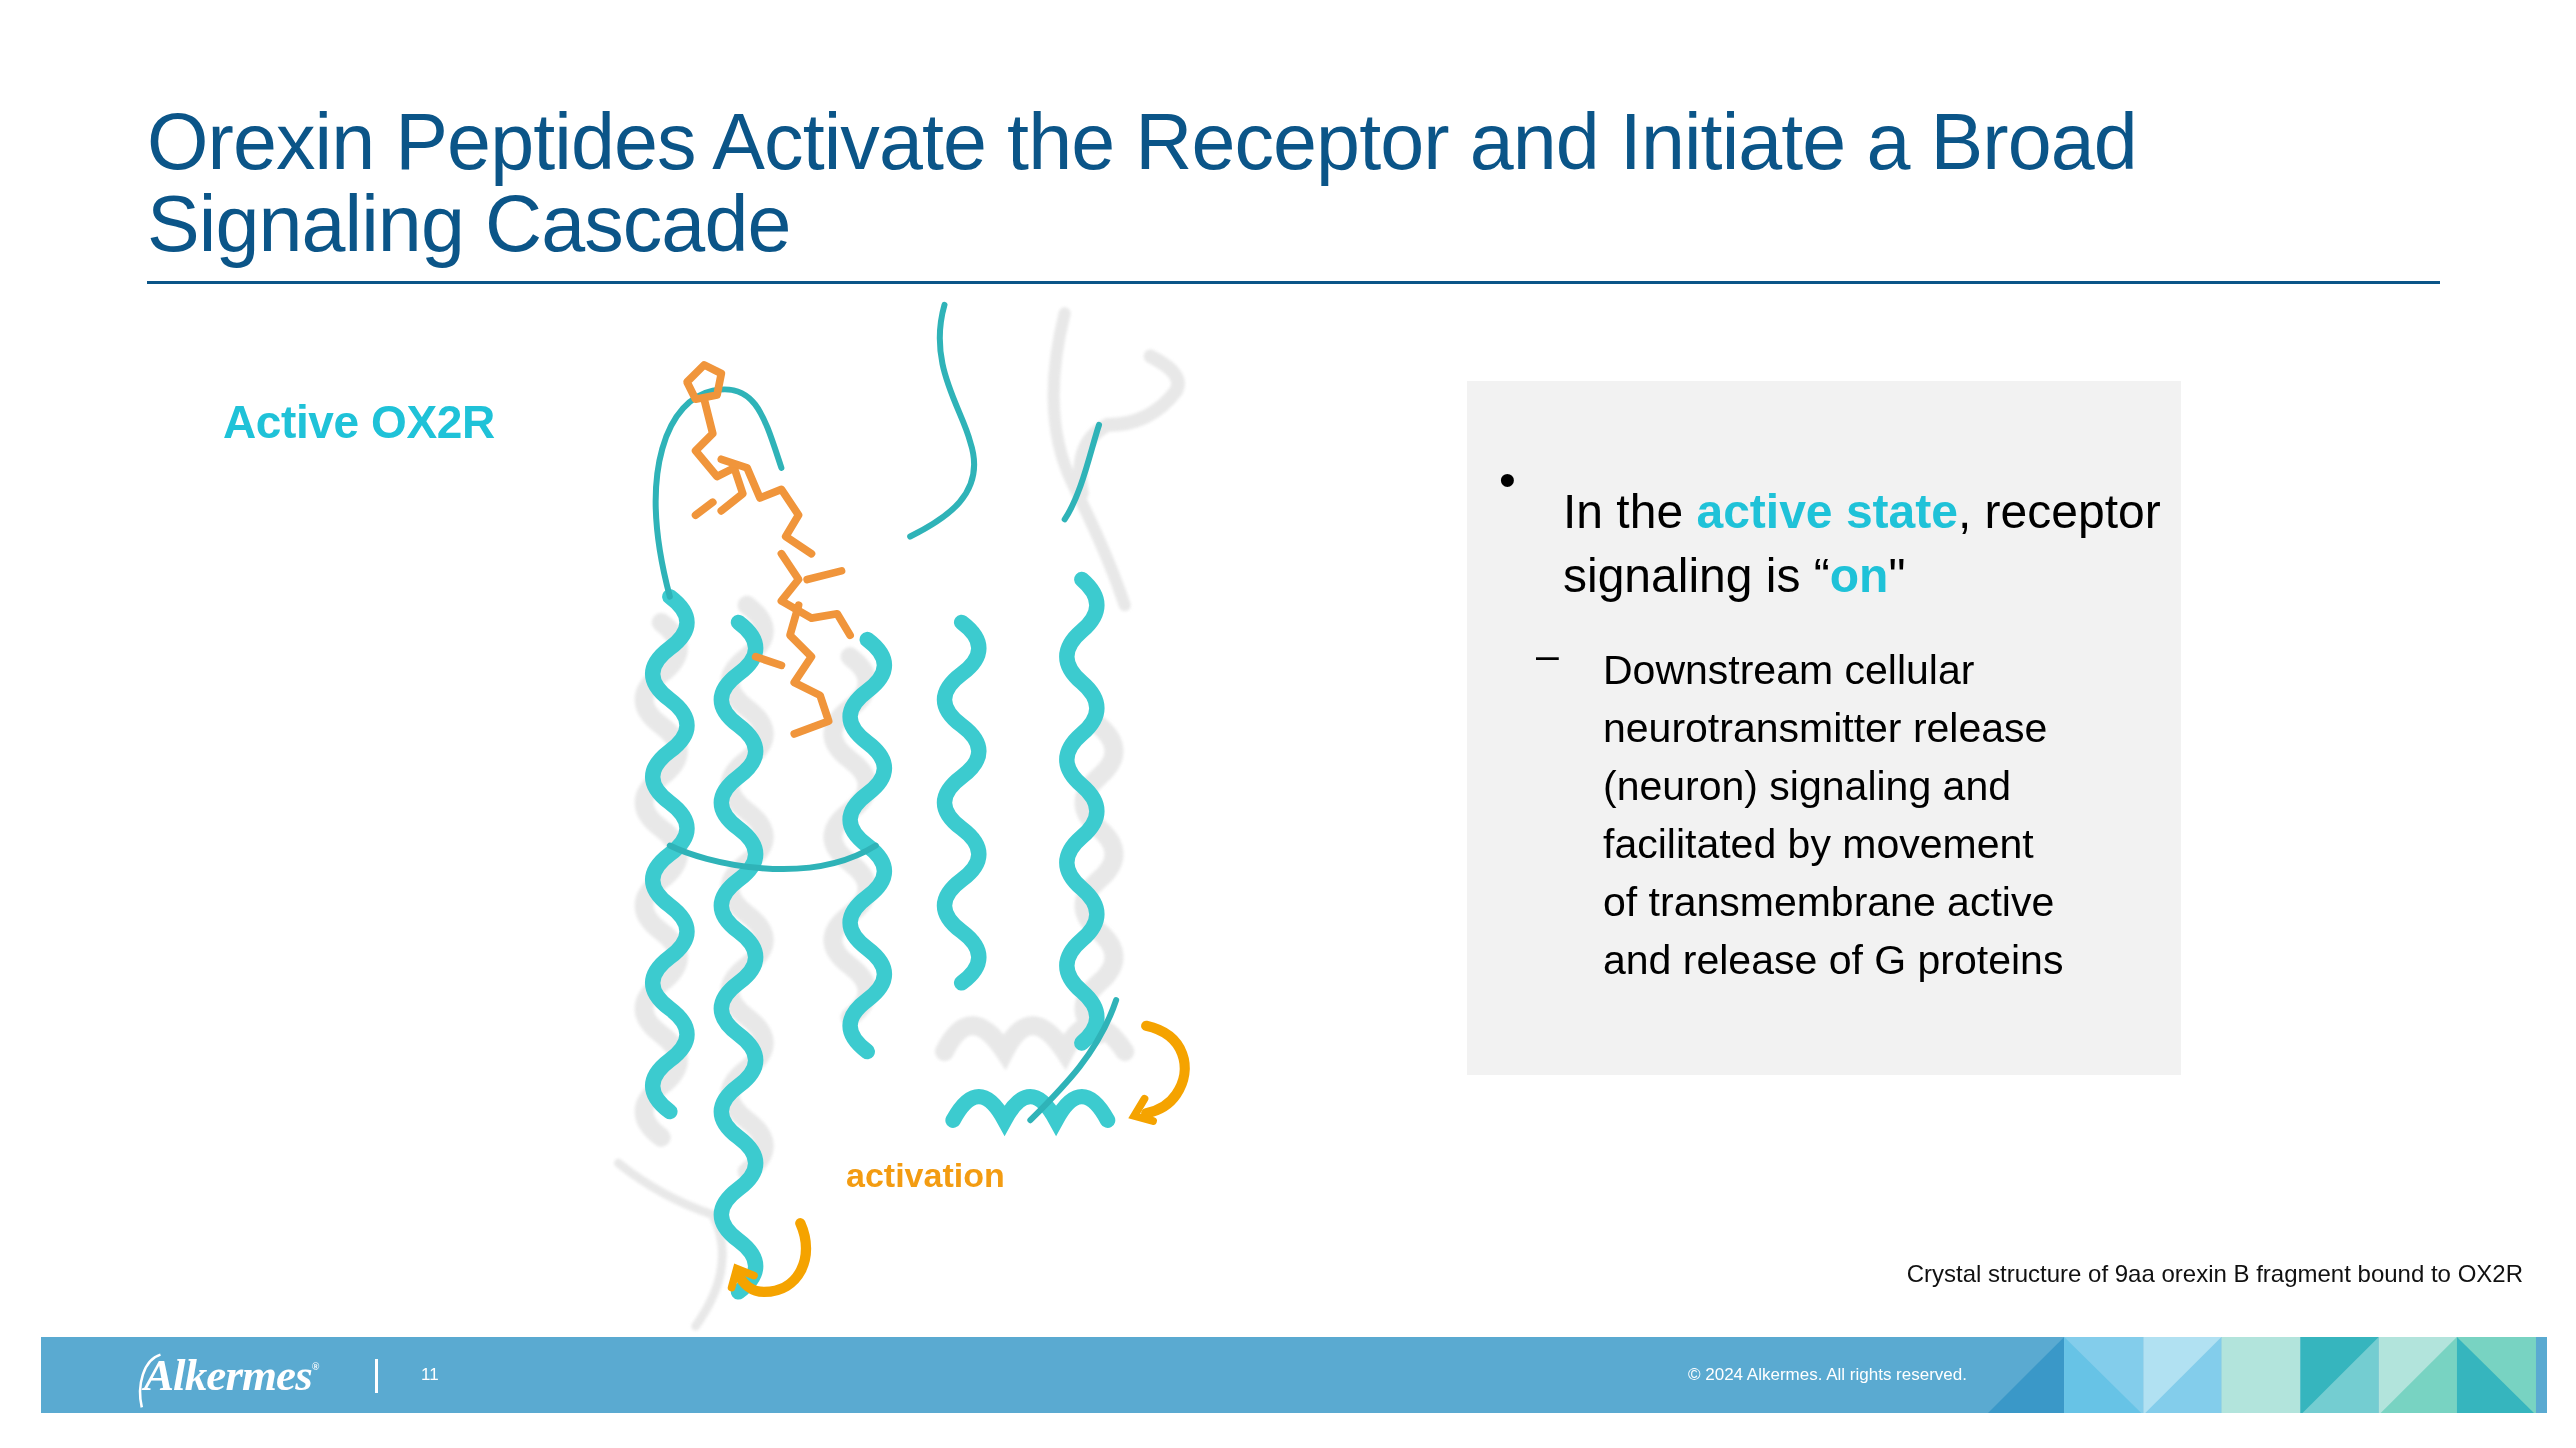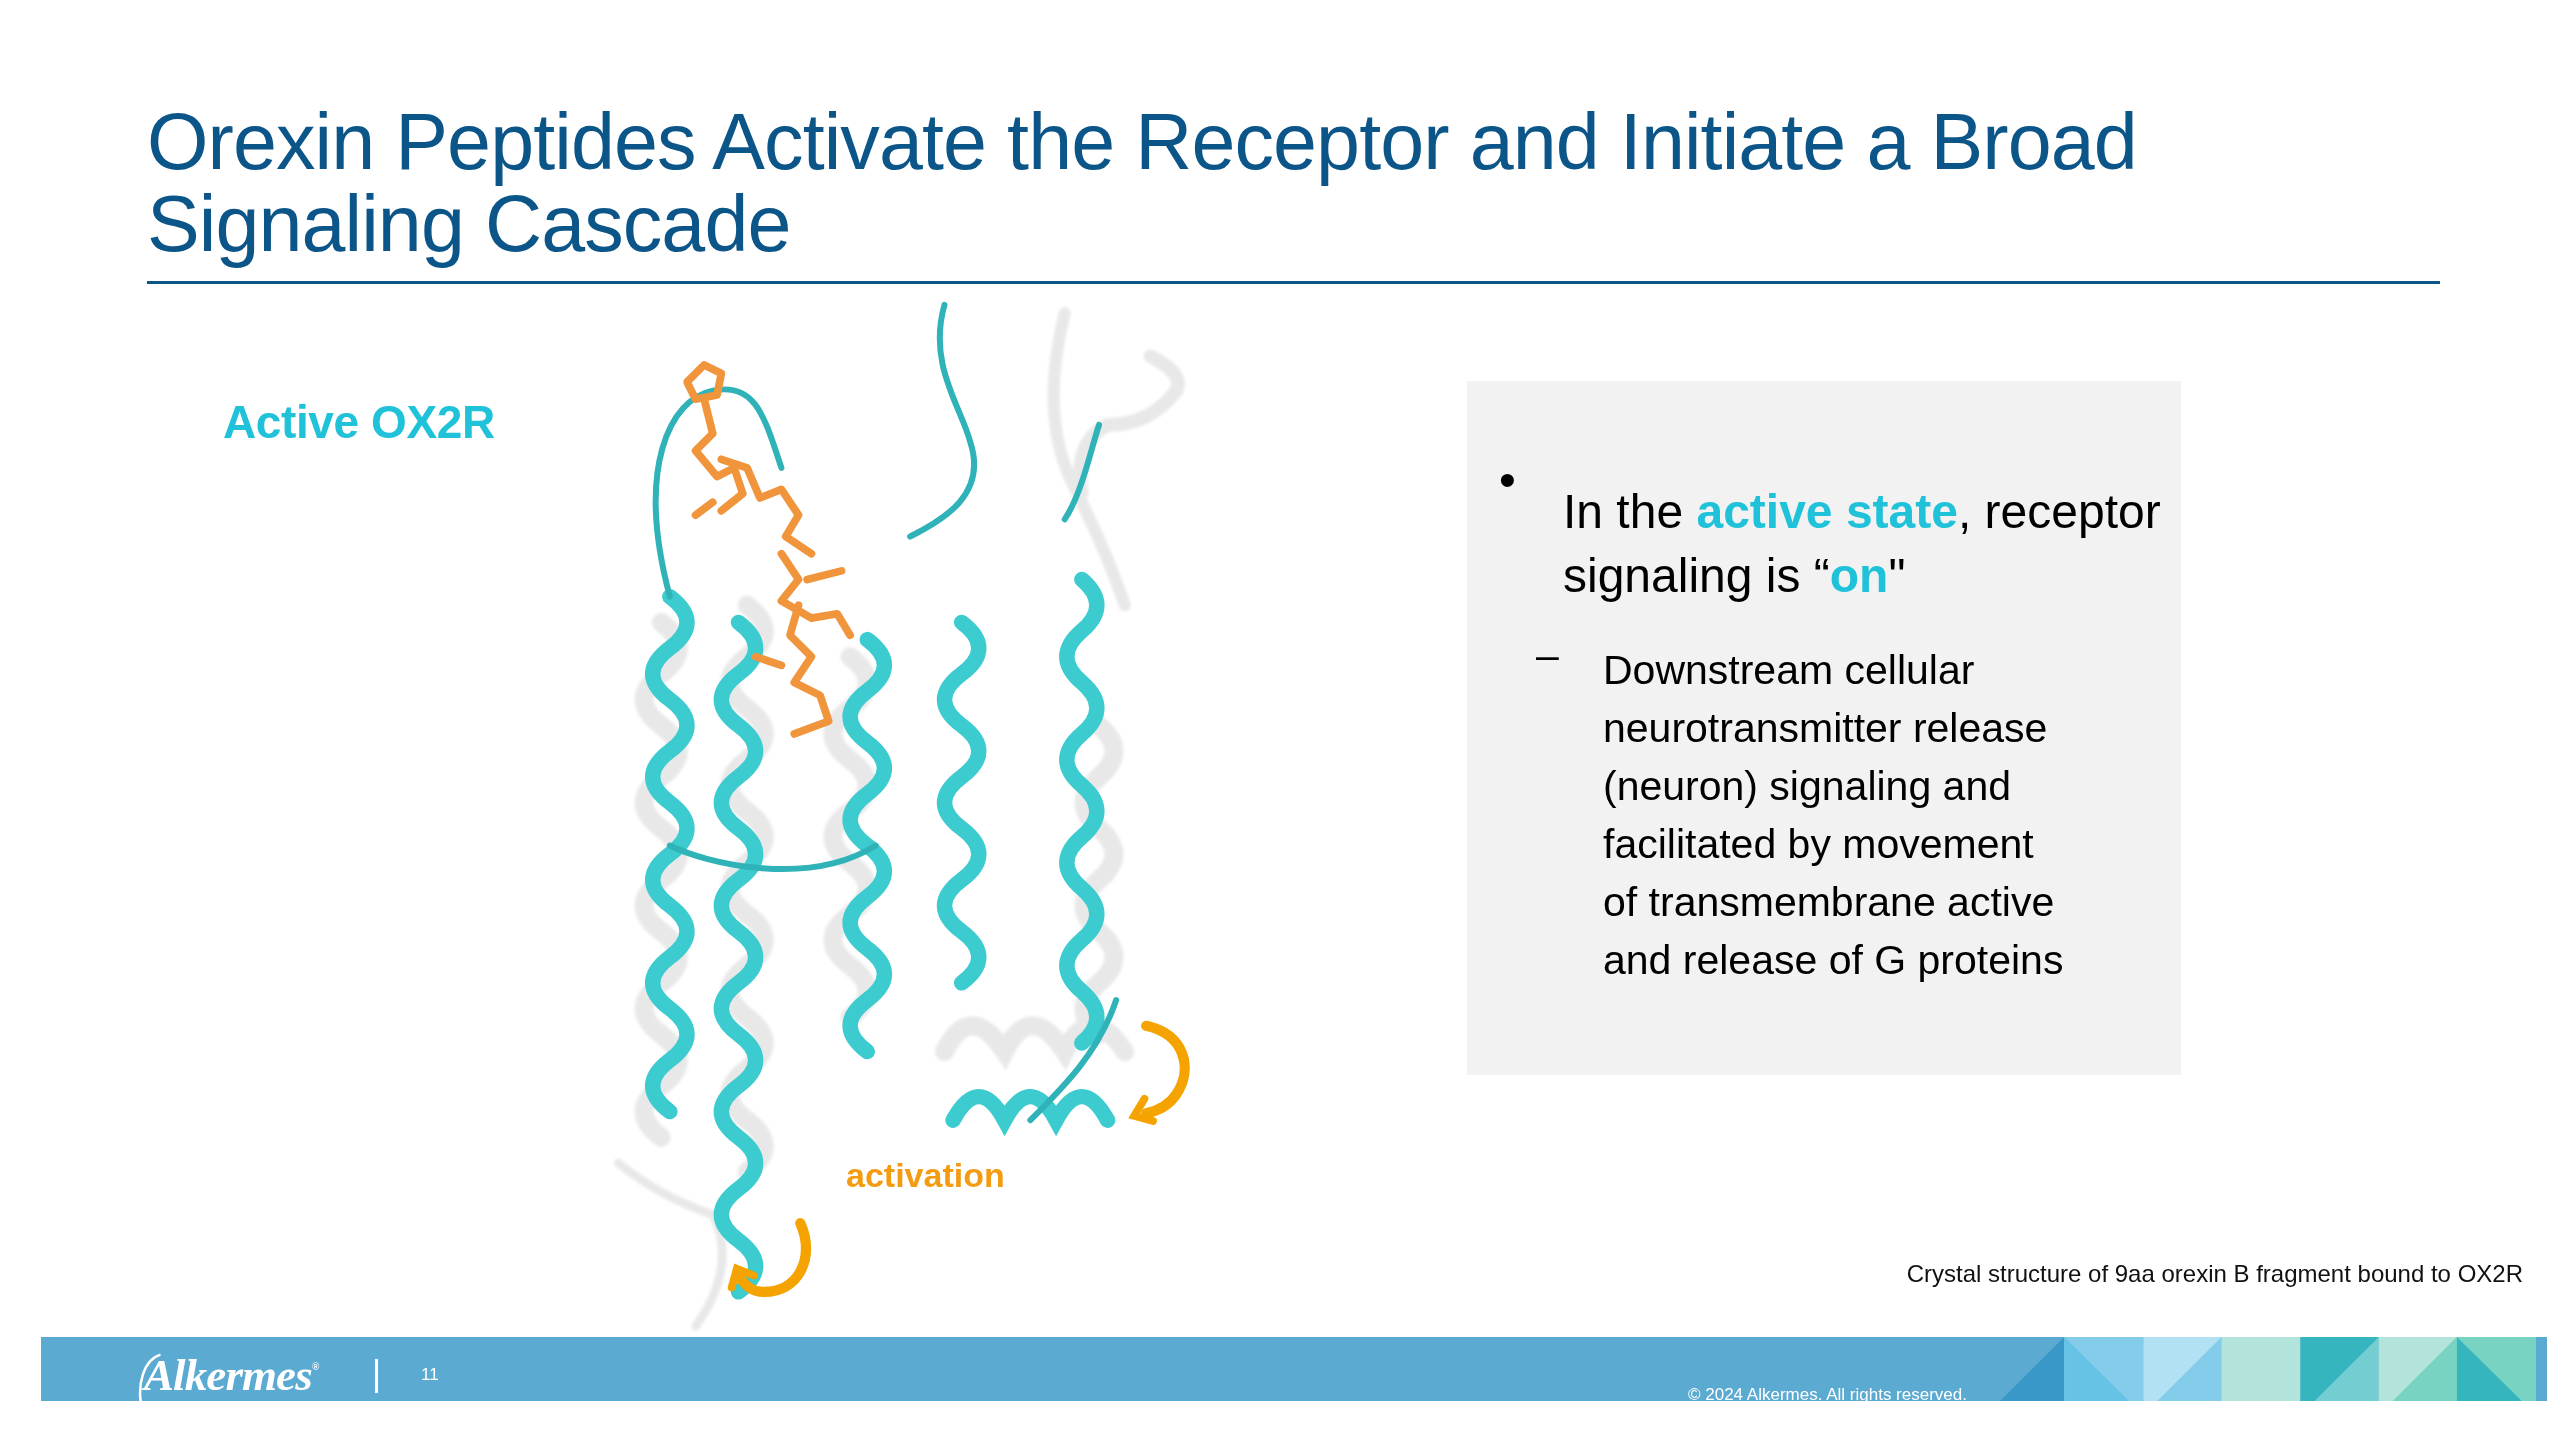--- a/index.html
+++ b/index.html
@@ -15,28 +15,28 @@
   .box { position:absolute; left:1467px; top:381px; width:714px; height:694px; background:#F2F2F2; }
   .bullet { position:absolute; left:32px; top:67px; width:670px; font-size:48px; line-height:64px; color:#000; }
   .bullet .dot { position:absolute; left:0; top:0; }
   .bullet .txt { position:absolute; left:64px; top:0; width:618px;margin-top:32px; }
   .hl { color:#1FC2D8; font-weight:700; }
   .sub { position:absolute; left:69px; top:245px; width:618px; font-size:41px; line-height:58px; color:#000; }
   .sub .dash { position:absolute; left:0; top:0; }
   .sub .lines { position:absolute; left:67px; top:0; width:550px;margin-top:15px; }
   .sub .lines div { white-space:nowrap; }
   .caption { position:absolute; right:53px; top:1260px; font-size:24px; color:#111; white-space:nowrap; }
-  .footer { position:absolute; left:41px; top:1337px; width:2506px; height:64px; background:#5AAAD1; overflow:hidden; }
+  .footer { position:absolute; left:41px; top:1337px; width:2506px; height:76px; background:#5AAAD1; overflow:hidden; }
   .logo { position:absolute; left:103px; top:12px; color:#fff; font-family:"Liberation Serif", "DejaVu Serif", serif;
           font-style:italic; font-weight:700; font-size:45px; letter-spacing:-0.9px; }
   .logo-reg { font-size:10.3px; vertical-align:top; position:relative; top:12px; }
   .logo-swoosh { position:absolute; left:-8.6px; top:1.7px; width:34px; height:60px; }
   .f-divider { position:absolute; left:334px; top:22px; width:2.6px; height:34px; background:#fff; }
   .page-num { position:absolute; left:380px; top:27.5px; font-size:17px; color:#fff; }
-  .copyright { position:absolute; left:1647px; top:27.5px; font-size:17px; color:#fff; white-space:nowrap;margin-top:20px; }
+  .copyright { position:absolute; left:1647px; top:27.5px; font-size:17px; color:#fff; white-space:nowrap; }
   .tiles { position:absolute; left:1945px; top:0; width:562px; height:78px; }
   .tiles svg { width:100%; height:100%; display:block; }
 </style>
 </head>
 <body>
 
 <div class="title">
   <div>Orexin Peptides Activate the Receptor and Initiate a Broad</div>
   <div>Signaling Cascade</div>
 </div>

